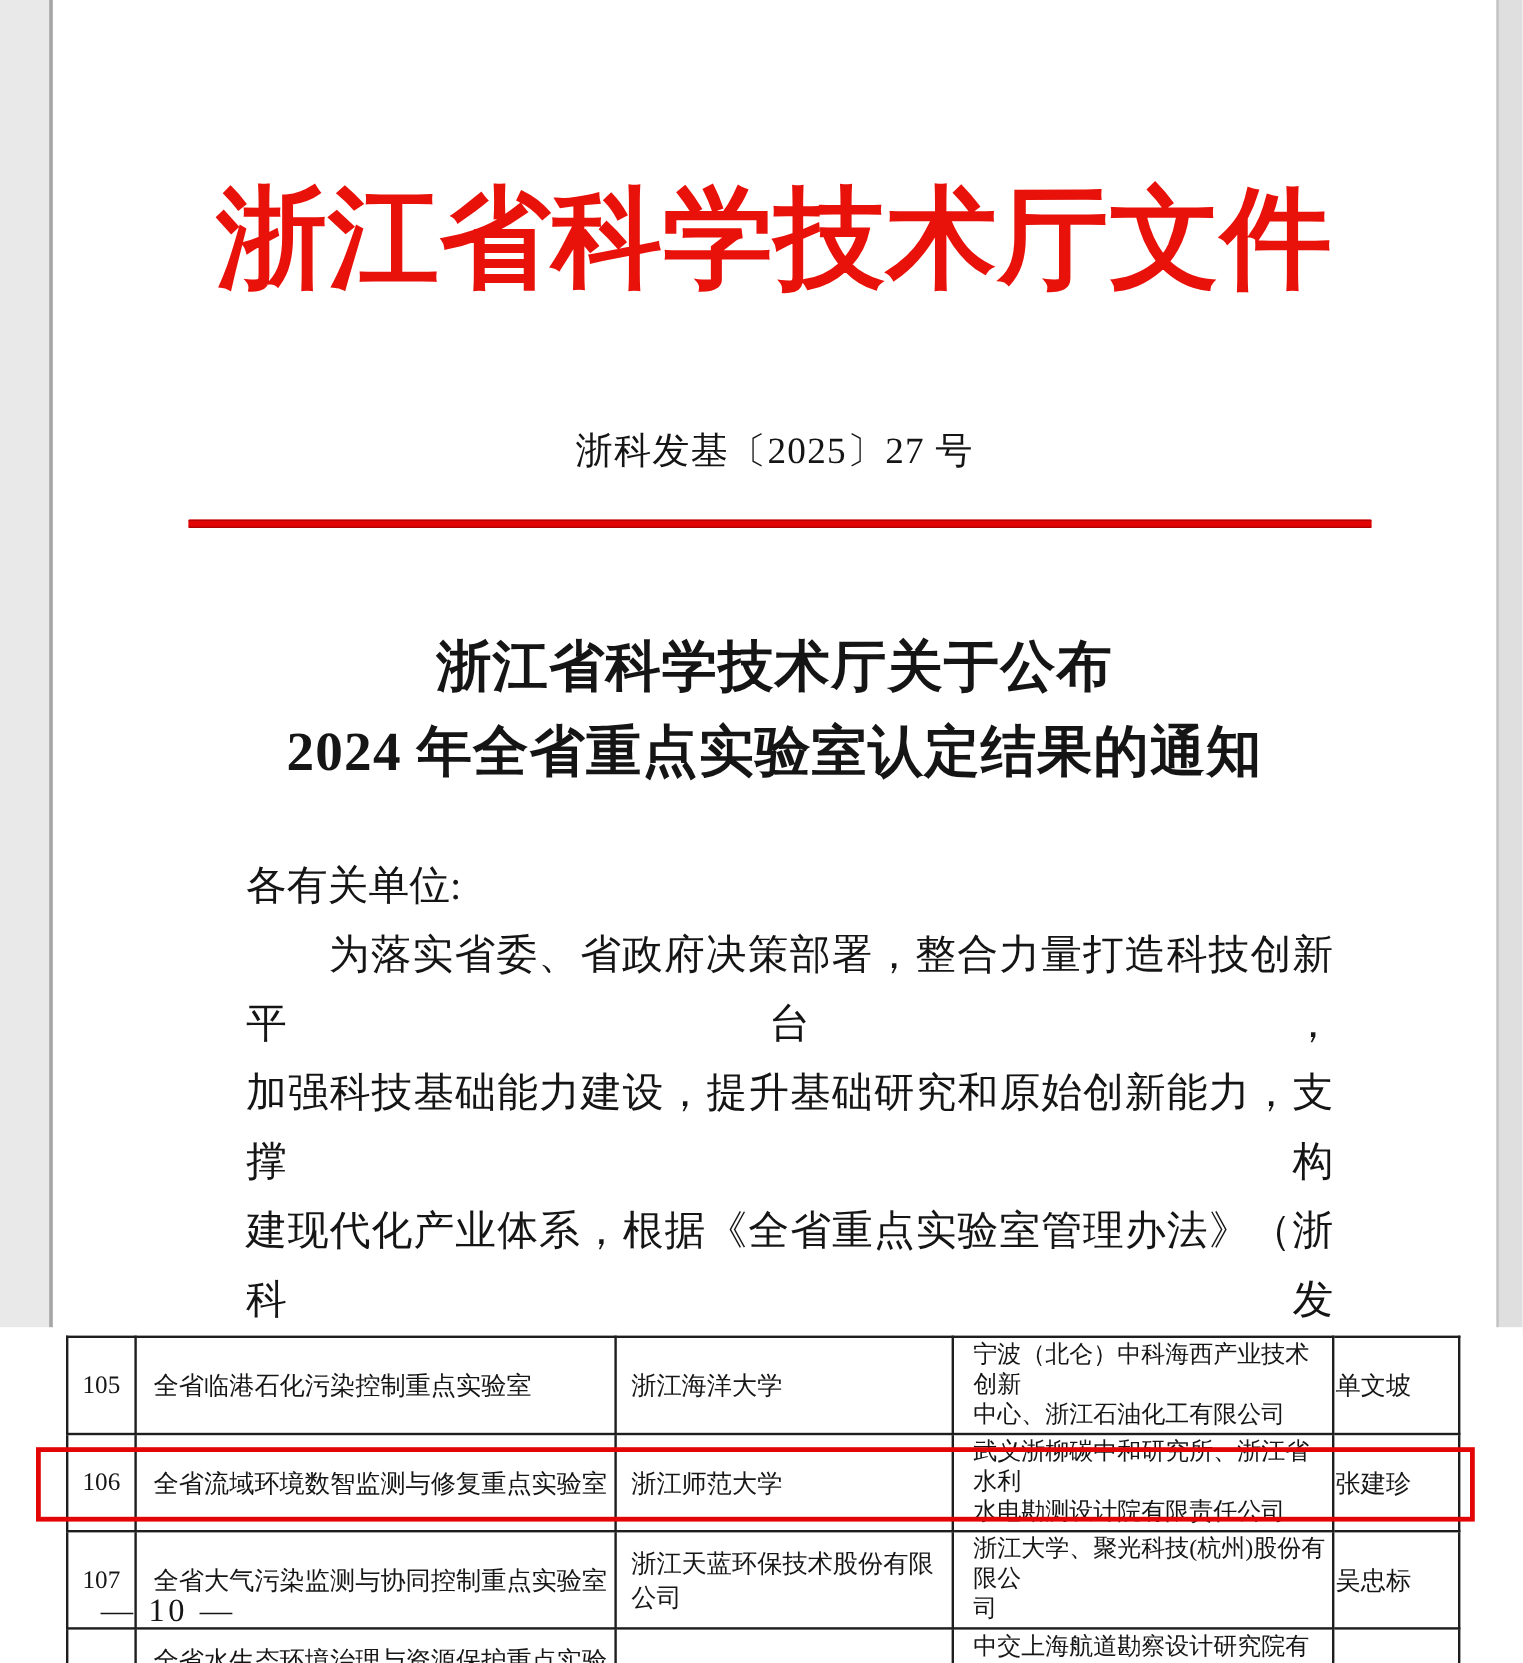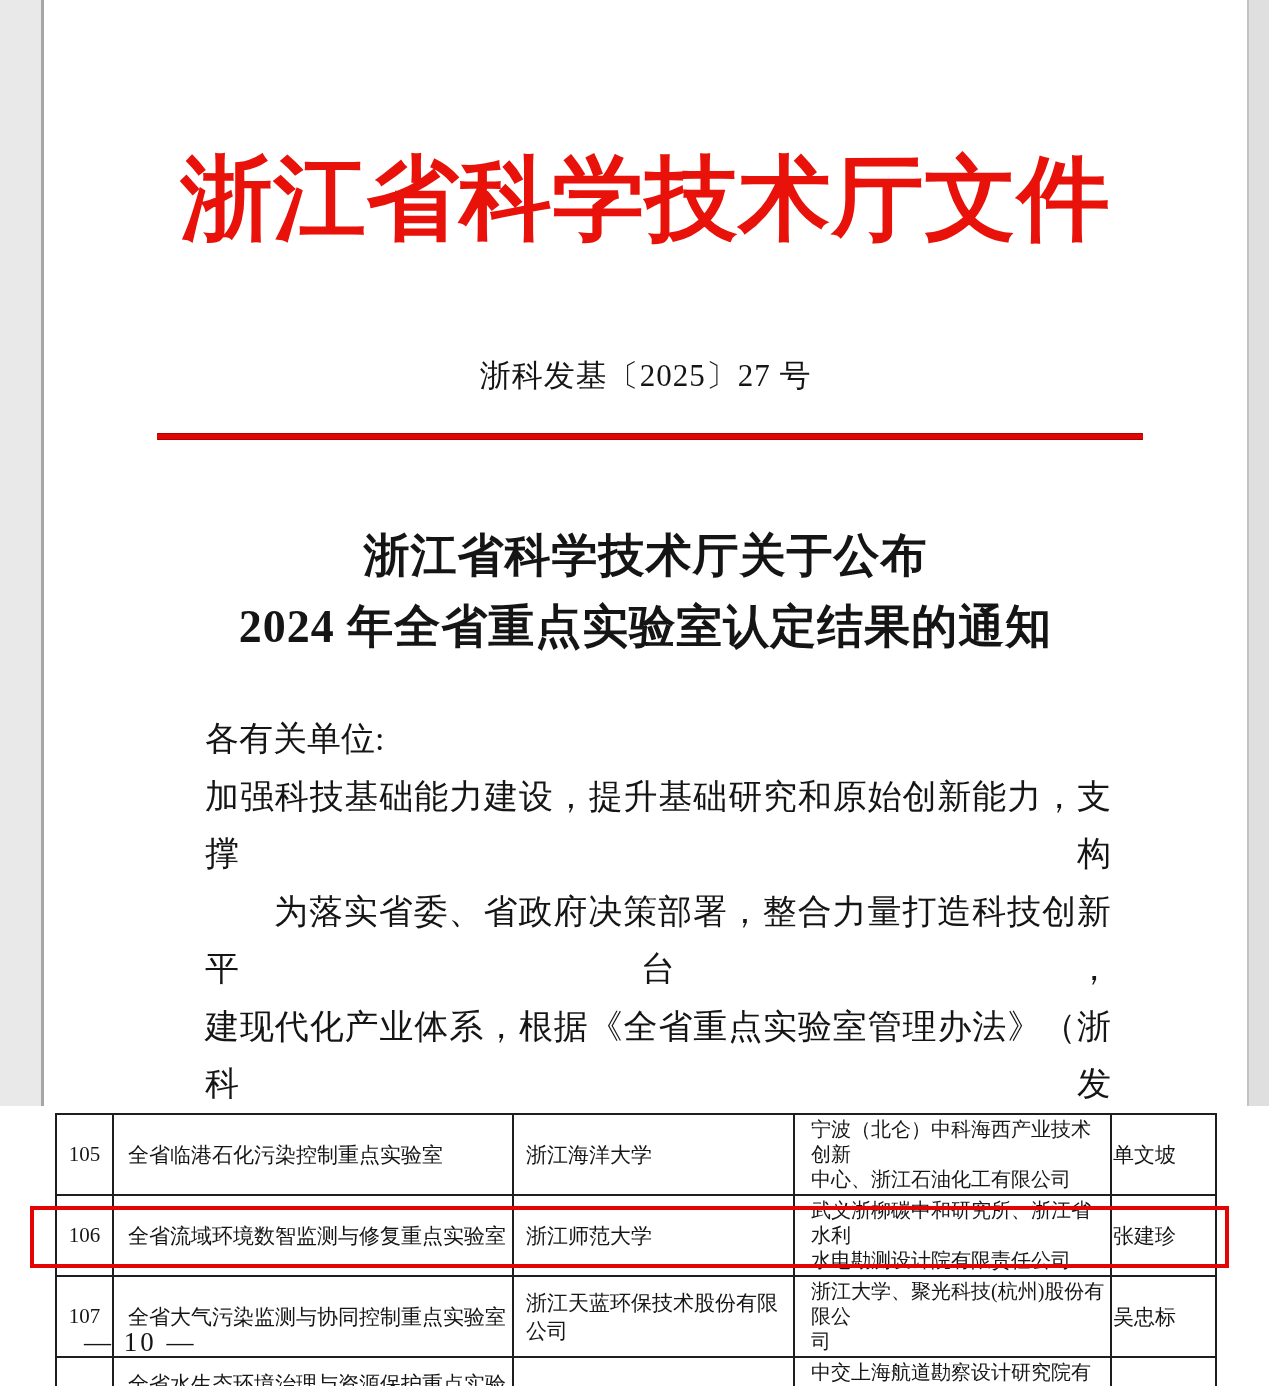--- a/index.html
+++ b/index.html
@@ -82,22 +82,22 @@
 
   <div class="red-rule"></div>
 
   <div class="notice-title">
     <div>浙江省科学技术厅关于公布</div>
     <div>2024 年全省重点实验室认定结果的通知</div>
   </div>
 
   <div class="body-block">
     <div class="body-line salutation-line">各有关单位:</div>
+    <div class="body-line first-line">为落实省委、省政府决策部署，整合力量打造科技创新平台，</div>
     <div class="body-line">加强科技基础能力建设，提升基础研究和原始创新能力，支撑构</div>
-    <div class="body-line first-line">为落实省委、省政府决策部署，整合力量打造科技创新平台，</div>
     <div class="body-line">建现代化产业体系，根据《全省重点实验室管理办法》（浙科发</div>
     <div class="body-line">基〔2023〕40 号）规定，经我厅组织评审和论证，认定“全省智</div>
     <div class="body-line">能建造与工程软件重点实验室”等 137 家为全省重点实验室（以</div>
     <div class="body-line last-line">下简称“实验室”）。现将有关事项通知如下:</div>
   </div>
 
   <div class="table-page">
     <table class="lab-table">
       <colgroup>
         <col style="width:57px">

